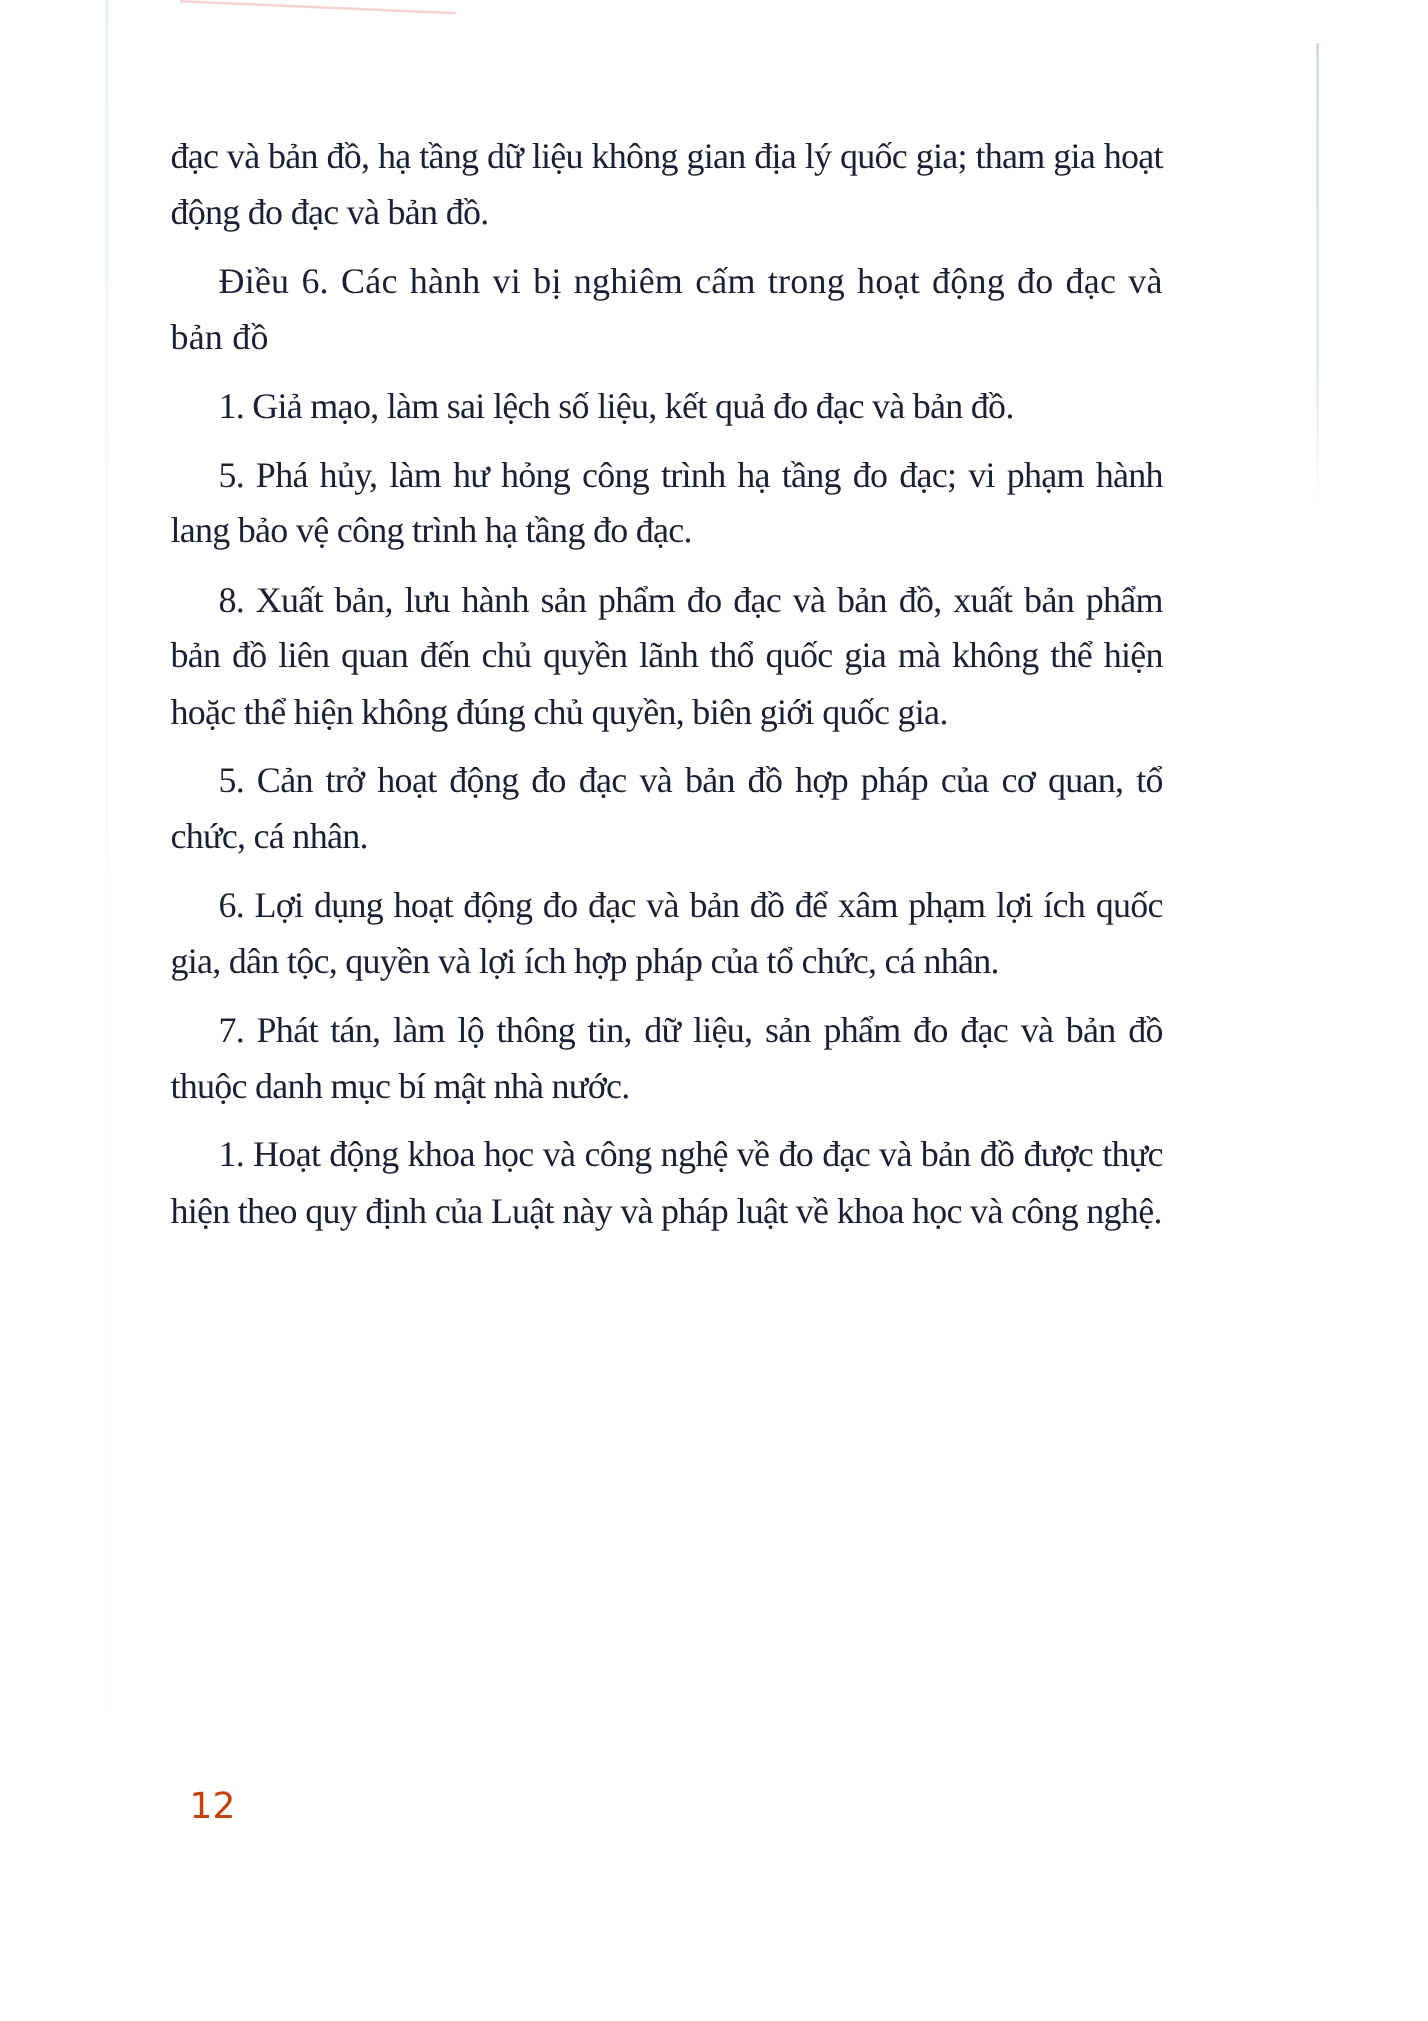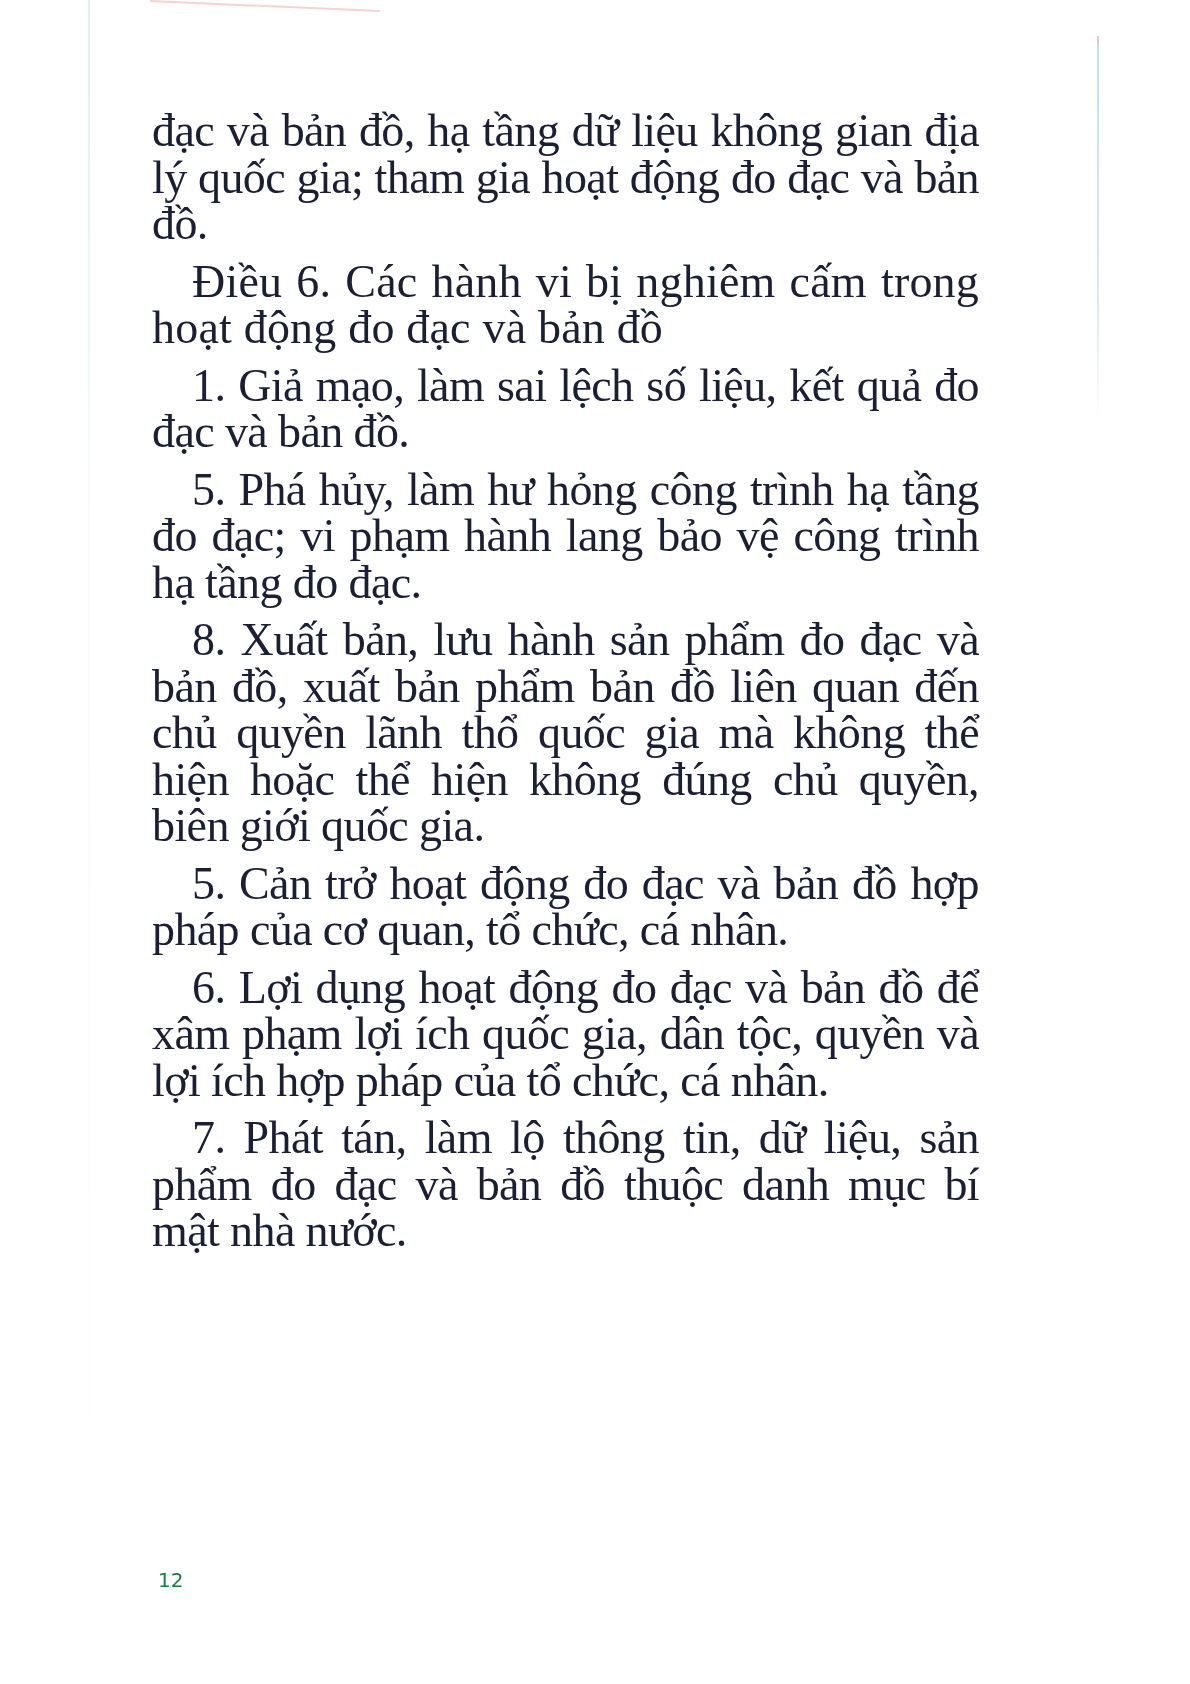--- a/index.html
+++ b/index.html
@@ -41,26 +41,26 @@
       width: 230px;
       height: 14px;
       border-top: 2px solid #f3c8c8;
       border-radius: 0 0 0 0;
       transform: rotate(2.5deg);
       transform-origin: left top;
       opacity: 0.8;
     }
     .text-block {
       position: absolute;
-      left: 152px;
+      left: 142px;
       top: 108px;
       width: 827px;
       color: #1b1f33;
       font-family: "Liberation Serif", "DejaVu Serif", serif;
-      font-size: 46px;
+      font-size: 30px;
       line-height: 46.5px;
       text-align: justify;
       letter-spacing: -0.6px;
     }
     .para {
       margin: 0 0 11px 0;
       text-align: justify;
       text-align-last: left;
     }
     .para.indent {
@@ -70,24 +70,24 @@
       margin: 0 0 11px 0;
       font-weight: normal;
       text-indent: 40px;
       text-align: justify;
       text-align-last: left;
       letter-spacing: 0.2px;
     }
     .page-number {
       position: absolute;
       left: 158px;
-      top: 1568px;
+      top: 1488px;
       font-family: "DejaVu Sans", "Liberation Sans", sans-serif;
-      font-size: 20px;
-      color: #15803d;
+      font-size: 30px;
+      color: #c2410c;
       letter-spacing: 0;
     }
   </style>
 </head>
 <body>
 
 <div class="page">
   <div class="page-edge-left"></div>
   <div class="page-edge-right"></div>
   <div class="top-curve"></div>
@@ -98,16 +98,17 @@
     <p class="heading">Điều 6. Các hành vi bị nghiêm cấm trong hoạt động đo đạc và bản đồ</p>
 
     <p class="para indent">1. Giả mạo, làm sai lệch số liệu, kết quả đo đạc và bản đồ.</p>
     <p class="para indent">5. Phá hủy, làm hư hỏng công trình hạ tầng đo đạc; vi phạm hành lang bảo vệ công trình hạ tầng đo đạc.</p>
     <p class="para indent">8. Xuất bản, lưu hành sản phẩm đo đạc và bản đồ, xuất bản phẩm bản đồ liên quan đến chủ quyền lãnh thổ quốc gia mà không thể hiện hoặc thể hiện không đúng chủ quyền, biên giới quốc gia.</p>
     <p class="para indent">5. Cản trở hoạt động đo đạc và bản đồ hợp pháp của cơ quan, tổ chức, cá nhân.</p>
     <p class="para indent">6. Lợi dụng hoạt động đo đạc và bản đồ để xâm phạm lợi ích quốc gia, dân tộc, quyền và lợi ích hợp pháp của tổ chức, cá nhân.</p>
     <p class="para indent">7. Phát tán, làm lộ thông tin, dữ liệu, sản phẩm đo đạc và bản đồ thuộc danh mục bí mật nhà nước.</p>
 
 
+    <p class="para indent">1. Hoạt động khoa học và công nghệ về đo đạc và bản đồ được thực hiện theo quy định của Luật này và pháp luật về khoa học và công nghệ.</p>
   </div>
 
   <div class="page-number">12</div>
 </div>
 
 </body></html>

